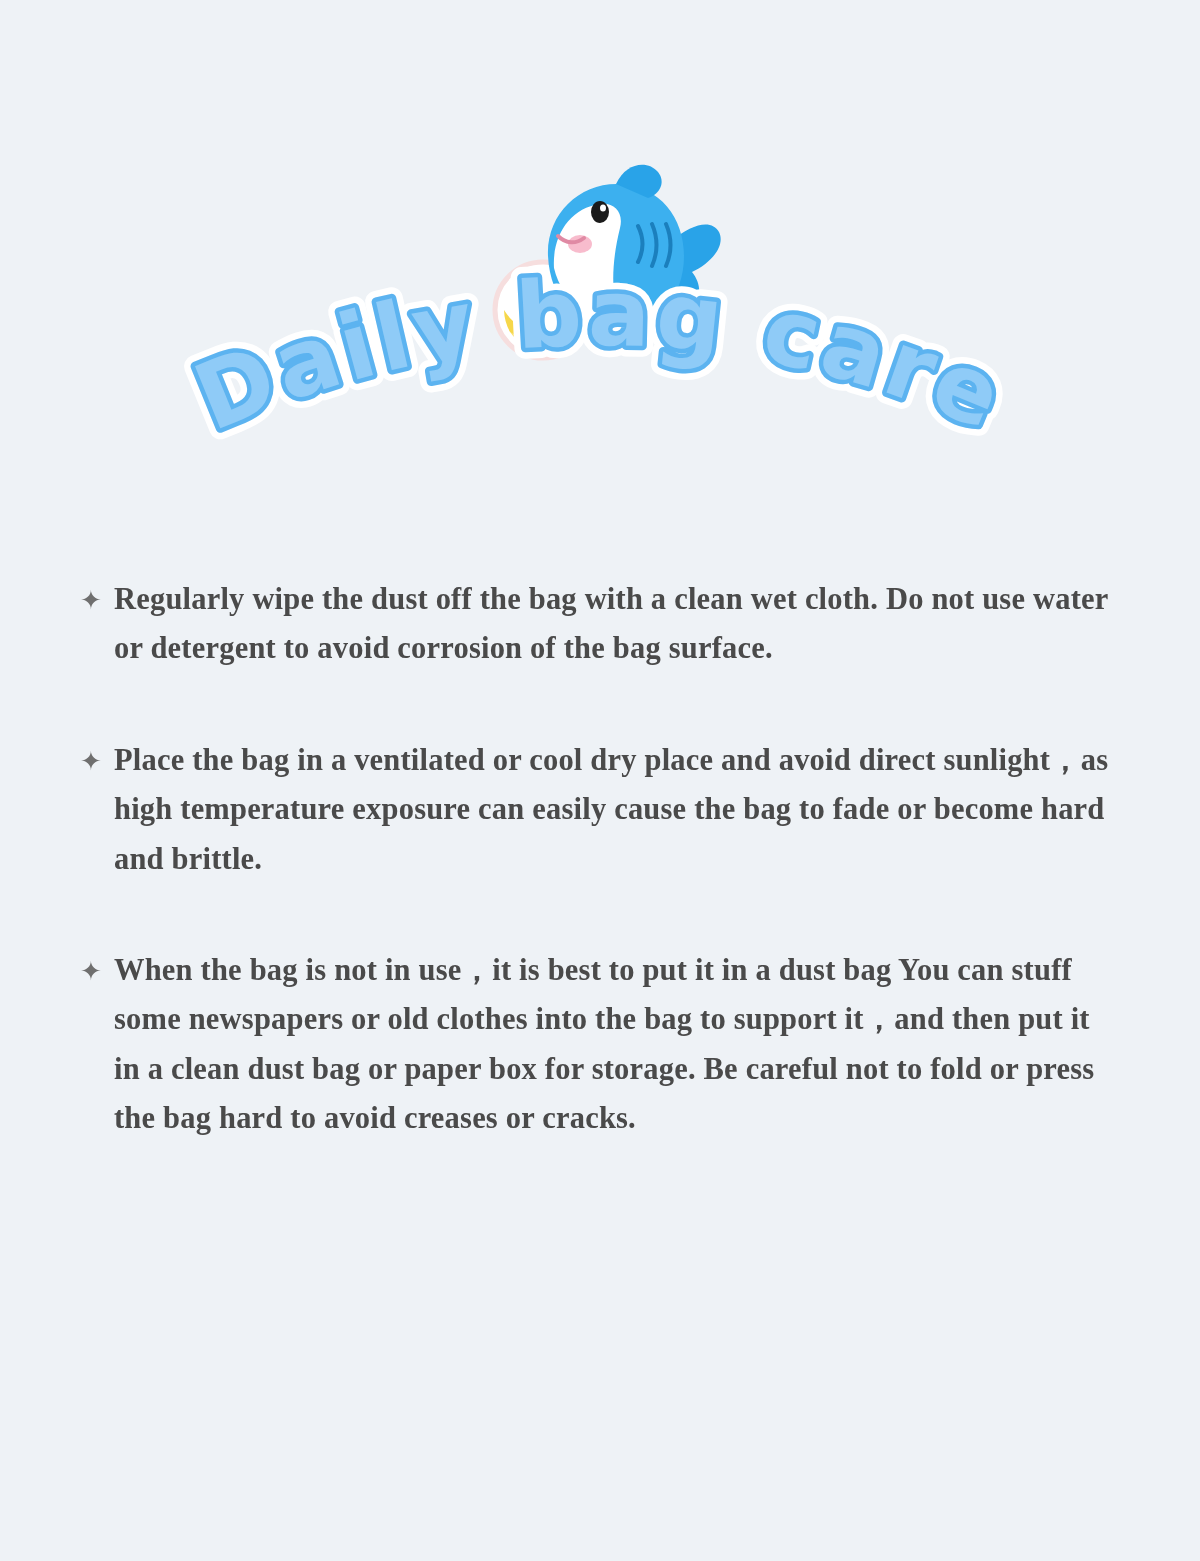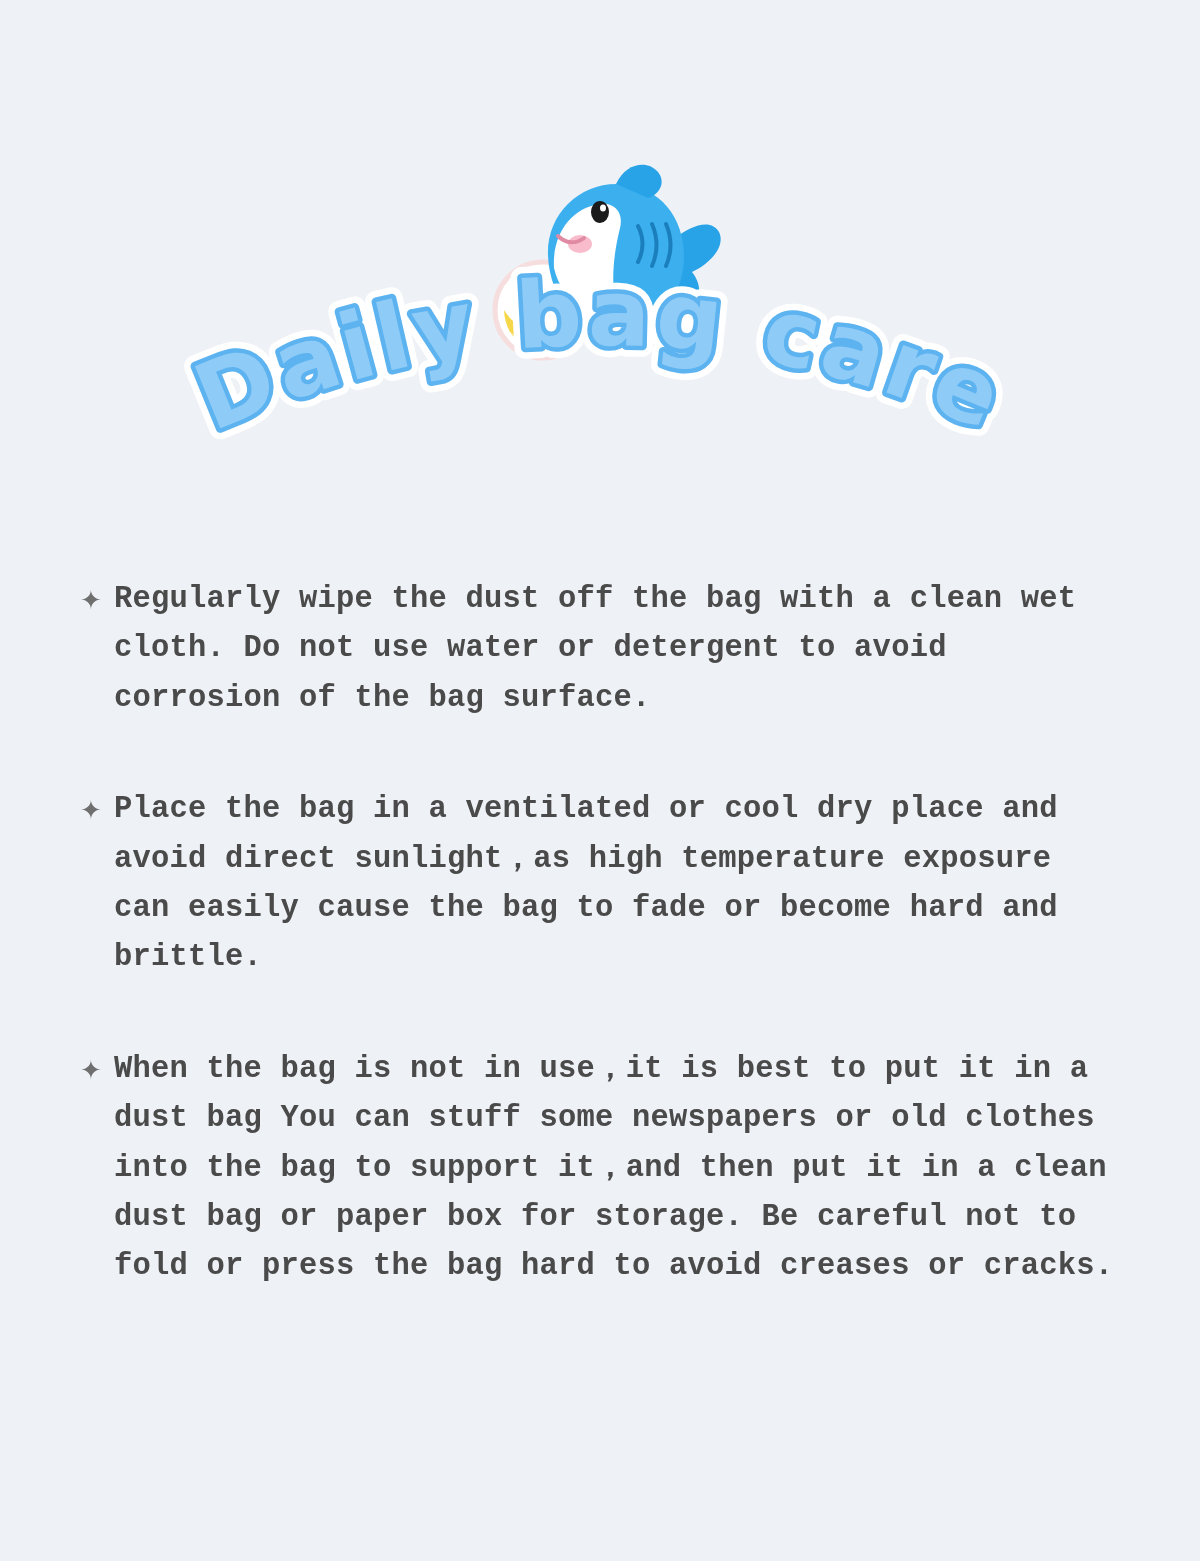--- a/index.html
+++ b/index.html
@@ -95,21 +95,21 @@
     width: 34px;
     margin-top: 12px;
     color: #6f6f6f;
     font-size: 26px;
     line-height: 1;
     text-align: left;
   }
 
   .care-text {
     flex: 1 1 auto;
-    font-family: Liberation Mono, monospace;
+    font-family: Liberation Serif, serif;
     font-size: 30.5px;
     font-weight: bold;
     line-height: 1.62;
     color: #4a4a4a;
     letter-spacing: 0.2px;
   }
 </style>
 </head>
 <body>
 

